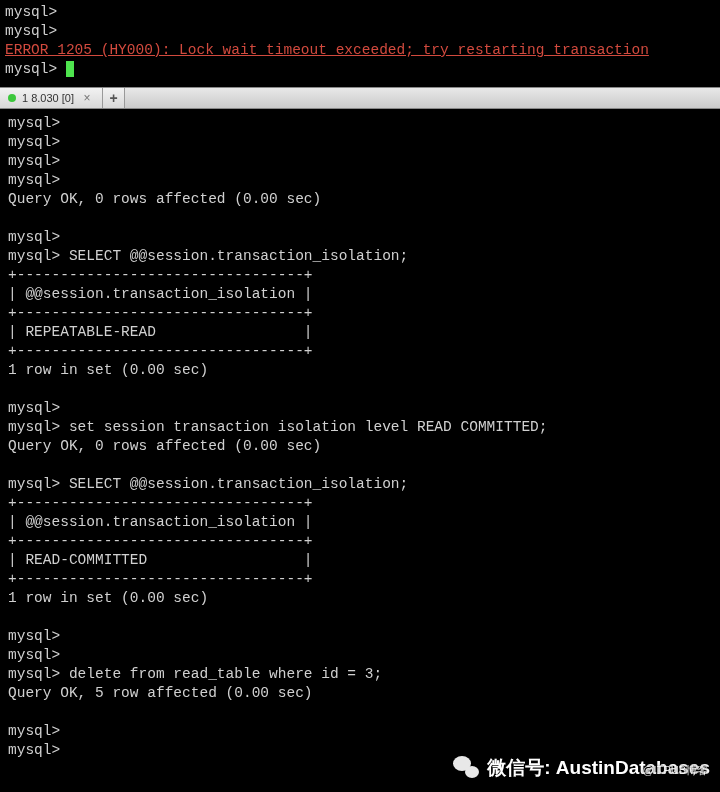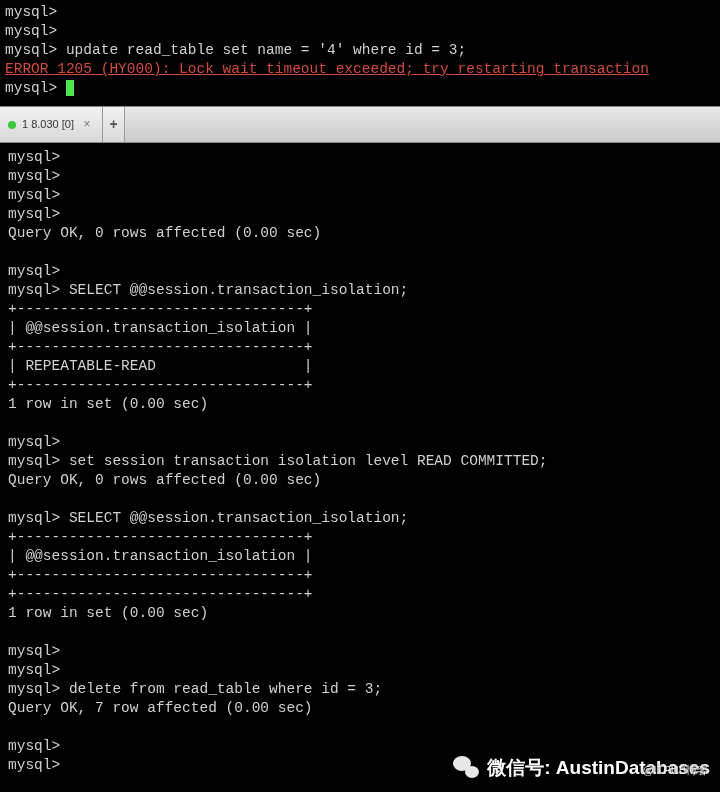--- a/index.html
+++ b/index.html
@@ -12,21 +12,21 @@
       font-size: 14.5px;
       line-height: 19px;
       overflow: hidden;
       position: relative;
     }
     .top-pane {
       padding: 3px 5px 8px 5px;
       background: #000;
     }
     .tab-bar {
-      height: 37px;
+      height: 22px;
       background: linear-gradient(#e8e8e8, #cacaca);
       border-top: 1px solid #888;
       border-bottom: 1px solid #888;
       display: flex;
       align-items: stretch;
     }
     .tab {
       display: inline-flex;
       align-items: center;
       background: linear-gradient(#f2f2f2, #d8d8d8);
@@ -132,21 +132,20 @@
       opacity: 0.85;
       text-shadow: 0 0 3px #000;
     }
   </style>
 </head>
 <body>
 
 <div class="top-pane" id="top-pane">
     <div class="term-line ">mysql&gt;</div>
     <div class="term-line ">mysql&gt;</div>
-    <div class="term-line ">mysql&gt; update read_table set name = '4' where id = 3;</div>
     <div class="term-line red">ERROR 1205 (HY000): Lock wait timeout exceeded; try restarting transaction</div>
     <div class="term-line"><span>mysql&gt; </span><span class="cursor-block"></span></div>
   </div>
 
 <div class="tab-bar">
   <div class="tab">
     <span class="tab-dot"></span>
     <span>1 8.030 [0]</span>
     <span class="tab-close">×</span>
   </div>
@@ -170,27 +169,28 @@
     <div class="term-line">1 row in set (0.00 sec)</div>
     <div class="term-line">&nbsp;</div>
     <div class="term-line">mysql&gt;</div>
     <div class="term-line">mysql&gt; set session transaction isolation level READ COMMITTED;</div>
     <div class="term-line">Query OK, 0 rows affected (0.00 sec)</div>
     <div class="term-line">&nbsp;</div>
     <div class="term-line">mysql&gt; SELECT @@session.transaction_isolation;</div>
     <div class="term-line">+---------------------------------+</div>
     <div class="term-line">| @@session.transaction_isolation |</div>
     <div class="term-line">+---------------------------------+</div>
+    <div class="term-line">| READ-COMMITTED                  |</div>
     <div class="term-line">+---------------------------------+</div>
     <div class="term-line">1 row in set (0.00 sec)</div>
     <div class="term-line">&nbsp;</div>
     <div class="term-line">mysql&gt;</div>
     <div class="term-line">mysql&gt;</div>
     <div class="term-line">mysql&gt; delete from read_table where id = 3;</div>
-    <div class="term-line">Query OK, 7 row affected (0.00 sec)</div>
+    <div class="term-line">Query OK, 5 row affected (0.00 sec)</div>
     <div class="term-line">&nbsp;</div>
     <div class="term-line">mysql&gt;</div>
     <div class="term-line">mysql&gt;</div>
   </div>
 
 <div class="watermark">
   <span class="wechat-icon">
     <span class="big"></span>
       <span class="small"></span>
   </span>

